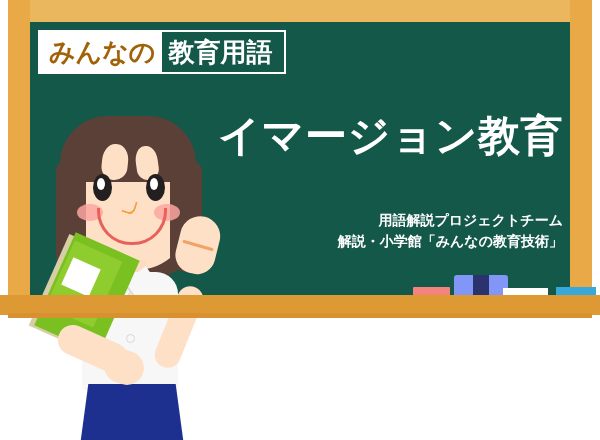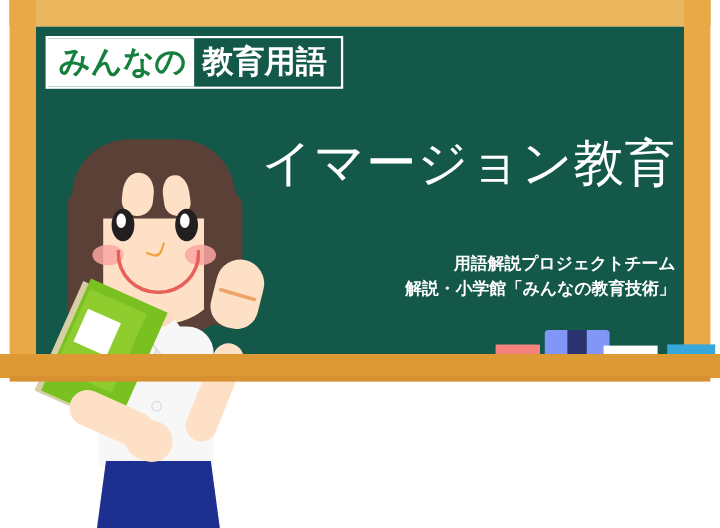--- a/index.html
+++ b/index.html
@@ -131,21 +131,21 @@
     left: 38px;
     top: 30px;
     height: 44px;
     display: flex;
     align-items: stretch;
     border: 2px solid #ffffff;
     box-sizing: border-box;
   }
   .badge-a {
     background: #ffffff;
-    color: #15803d;
+    color: #a16207;
     display: flex;
     align-items: center;
     padding: 0 7px 0 9px;
     font-size: 26px;
     font-weight: bold;
     letter-spacing: 0px;
     line-height: 1;
   }
   .badge-b {
     background: #14584a;
@@ -160,21 +160,21 @@
   }
 
   
   .title {
     position: absolute;
     left: 218px;
     top: 112px;
     width: 345px;
     color: #ffffff;
     font-size: 42px;
-    font-weight: normal;
+    font-weight: bold;
     letter-spacing: 0.5px;
     line-height: 1.12;
     text-align: left;
     white-space: nowrap;
   }
   .subtitle {
     position: absolute;
     left: 243px;
     top: 210px;
     width: 320px;

